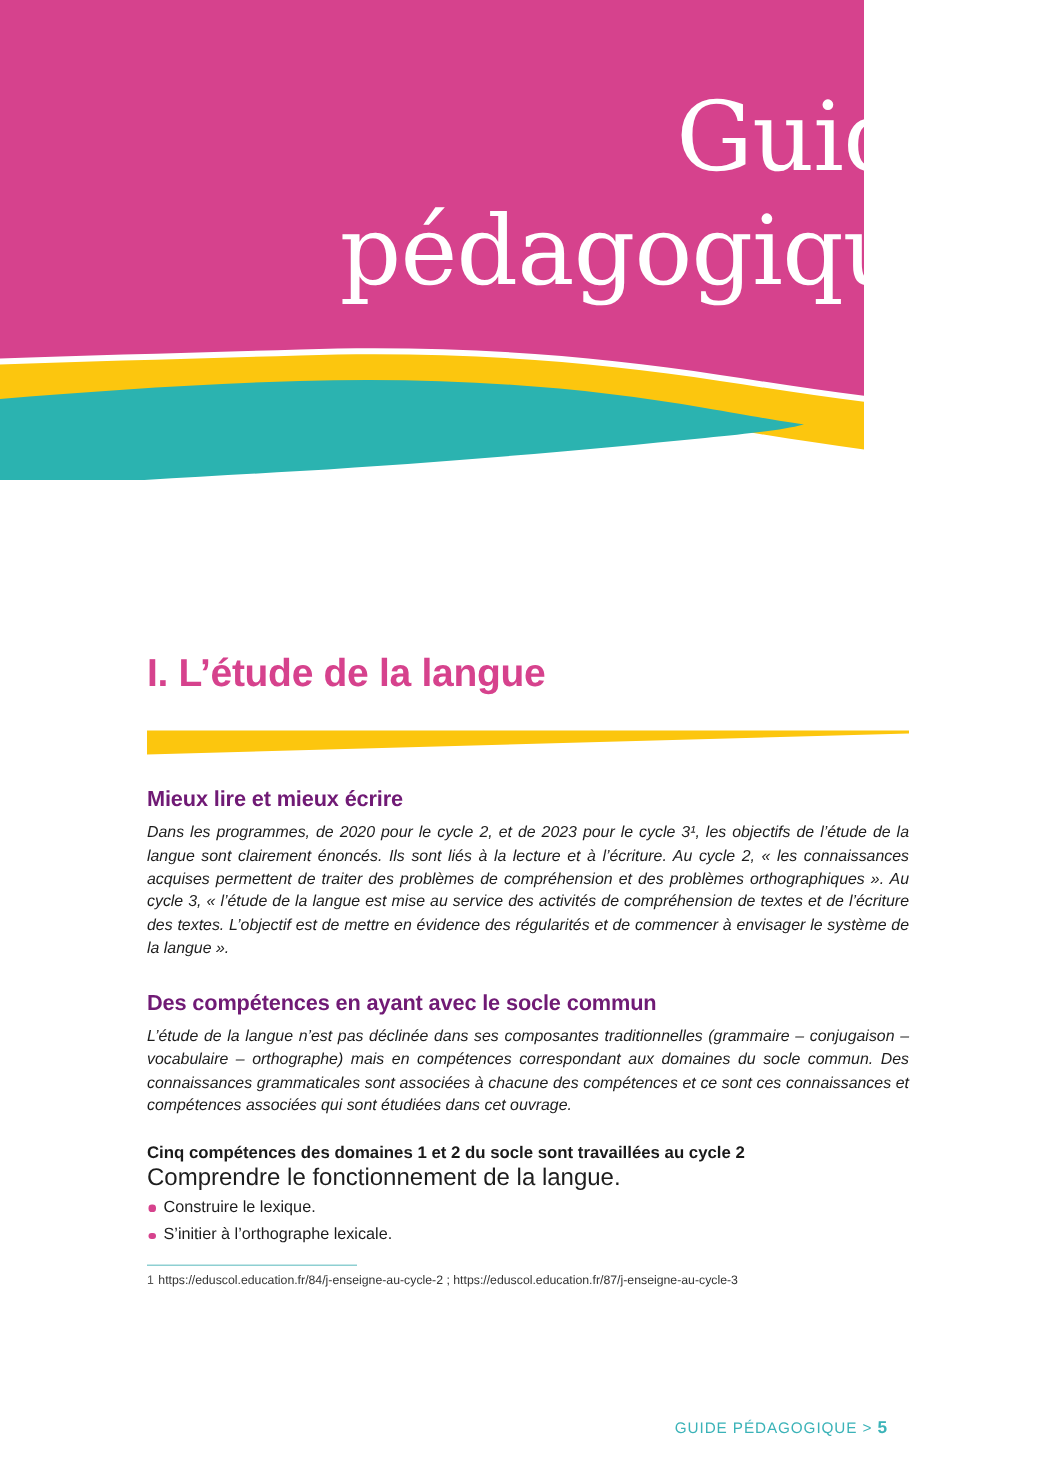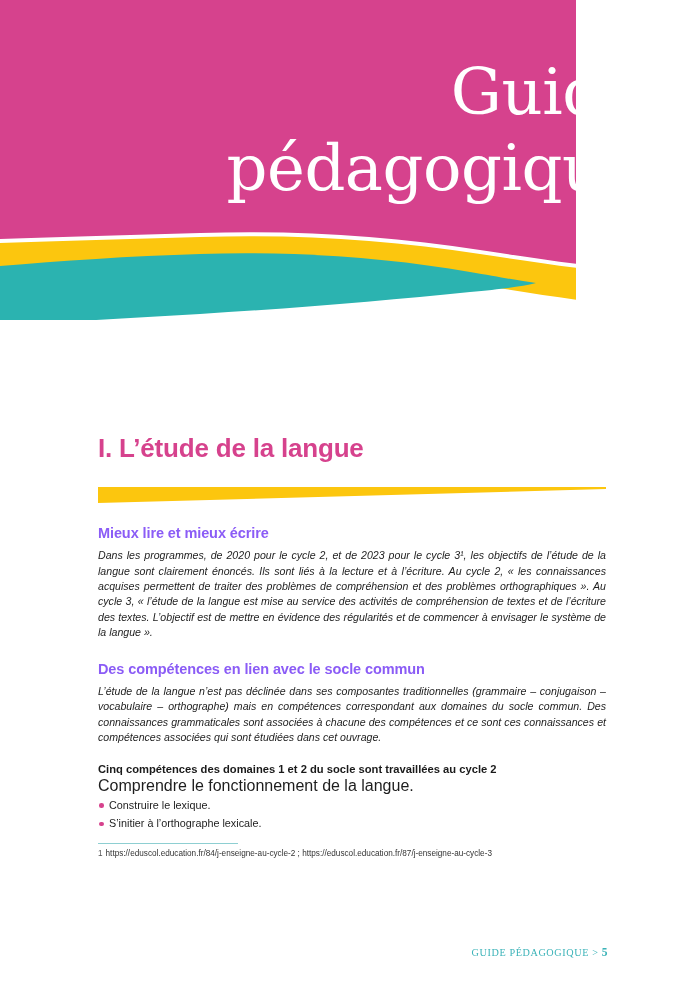--- a/index.html
+++ b/index.html
@@ -77,21 +77,21 @@
 
   
   #yellow-wedge {
     margin-top: 23px;
     width: 508px; height: 18px;
     display: block;
   }
 
   
   .sub-heading {
-    color: #8b5cf6;
+    color: #701a75;
     font-size: 14.5px;
     font-weight: bold;
     margin: 21px 0 7px 0;
     letter-spacing: -0.1px;
   }
   .sub-heading.tight { margin-top: 20px; }
 
   .body-paragraph {
     font-size: 10.6px;
     line-height: 1.46;
@@ -145,26 +145,26 @@
     font-size: 8.2px;
     color: #333333;
     line-height: 1.3;
     margin: 0;
   }
   #footnote-marker { margin-right: 3px; color: #555; }
 
   
   #page-footer {
     position: absolute;
-    right: 92px;
+    right: 108px;
     bottom: 30px;
     color: #3BB3B8;
     font-size: 10.2px;
     letter-spacing: 0.6px;
-    font-family: Liberation Serif, serif;
+    font-family: Liberation Sans, sans-serif;
   }
   #footer-page-number { font-weight: bold; font-size: 11.5px; }
 </style>
 </head>
 <body>
 
 <div id="header-band">
   <svg id="header-svg" viewBox="0 0 700 320" preserveAspectRatio="none">
 
     <path d="M0,0 L700,0 L700,272
@@ -201,21 +201,21 @@
     <span id="section-title-main">I. L’étude de la langue</span>
   </div>
 
   <svg id="yellow-wedge" viewBox="0 0 508 18" preserveAspectRatio="none">
     <path d="M0,1 L508,1 L508,3 L0,17 Z" fill="#FCC60E"></path>
   </svg>
 
   <h2 class="sub-heading">Mieux lire et mieux écrire</h2>
   <p class="body-paragraph">Dans les programmes, de 2020 pour le cycle 2, et de 2023 pour le cycle 3¹, les objectifs de l’étude de la langue sont clairement énoncés. Ils sont liés à la lecture et à l’écriture. Au cycle 2, « les connaissances acquises permettent de traiter des problèmes de compréhension et des problèmes orthographiques ». Au cycle 3, « l’étude de la langue est mise au service des activités de compréhension de textes et de l’écriture des textes. L’objectif est de mettre en évidence des régularités et de commencer à envisager le système de la langue ».</p>
 
-  <h2 class="sub-heading tight">Des compétences en lien avec le socle commun</h2>
+  <h2 class="sub-heading tight">Des compétences en ayant avec le socle commun</h2>
   <p class="body-paragraph">L’étude de la langue n’est pas déclinée dans ses composantes traditionnelles (grammaire – conjugaison – vocabulaire – orthographe) mais en compétences correspondant aux domaines du socle commun. Des connaissances grammaticales sont associées à chacune des compétences et ce sont ces connaissances et compétences associées qui sont étudiées dans cet ouvrage.</p>
 
   <p class="lead-bold">Cinq compétences des domaines 1 et 2 du socle sont travaillées au cycle 2</p>
   <p class="lead-plain">Comprendre le fonctionnement de la langue.</p>
 
   <ul id="bullet-list">
     <li>Construire le lexique.</li>
     <li>S’initier à l’orthographe lexicale.</li>
   </ul>
 

